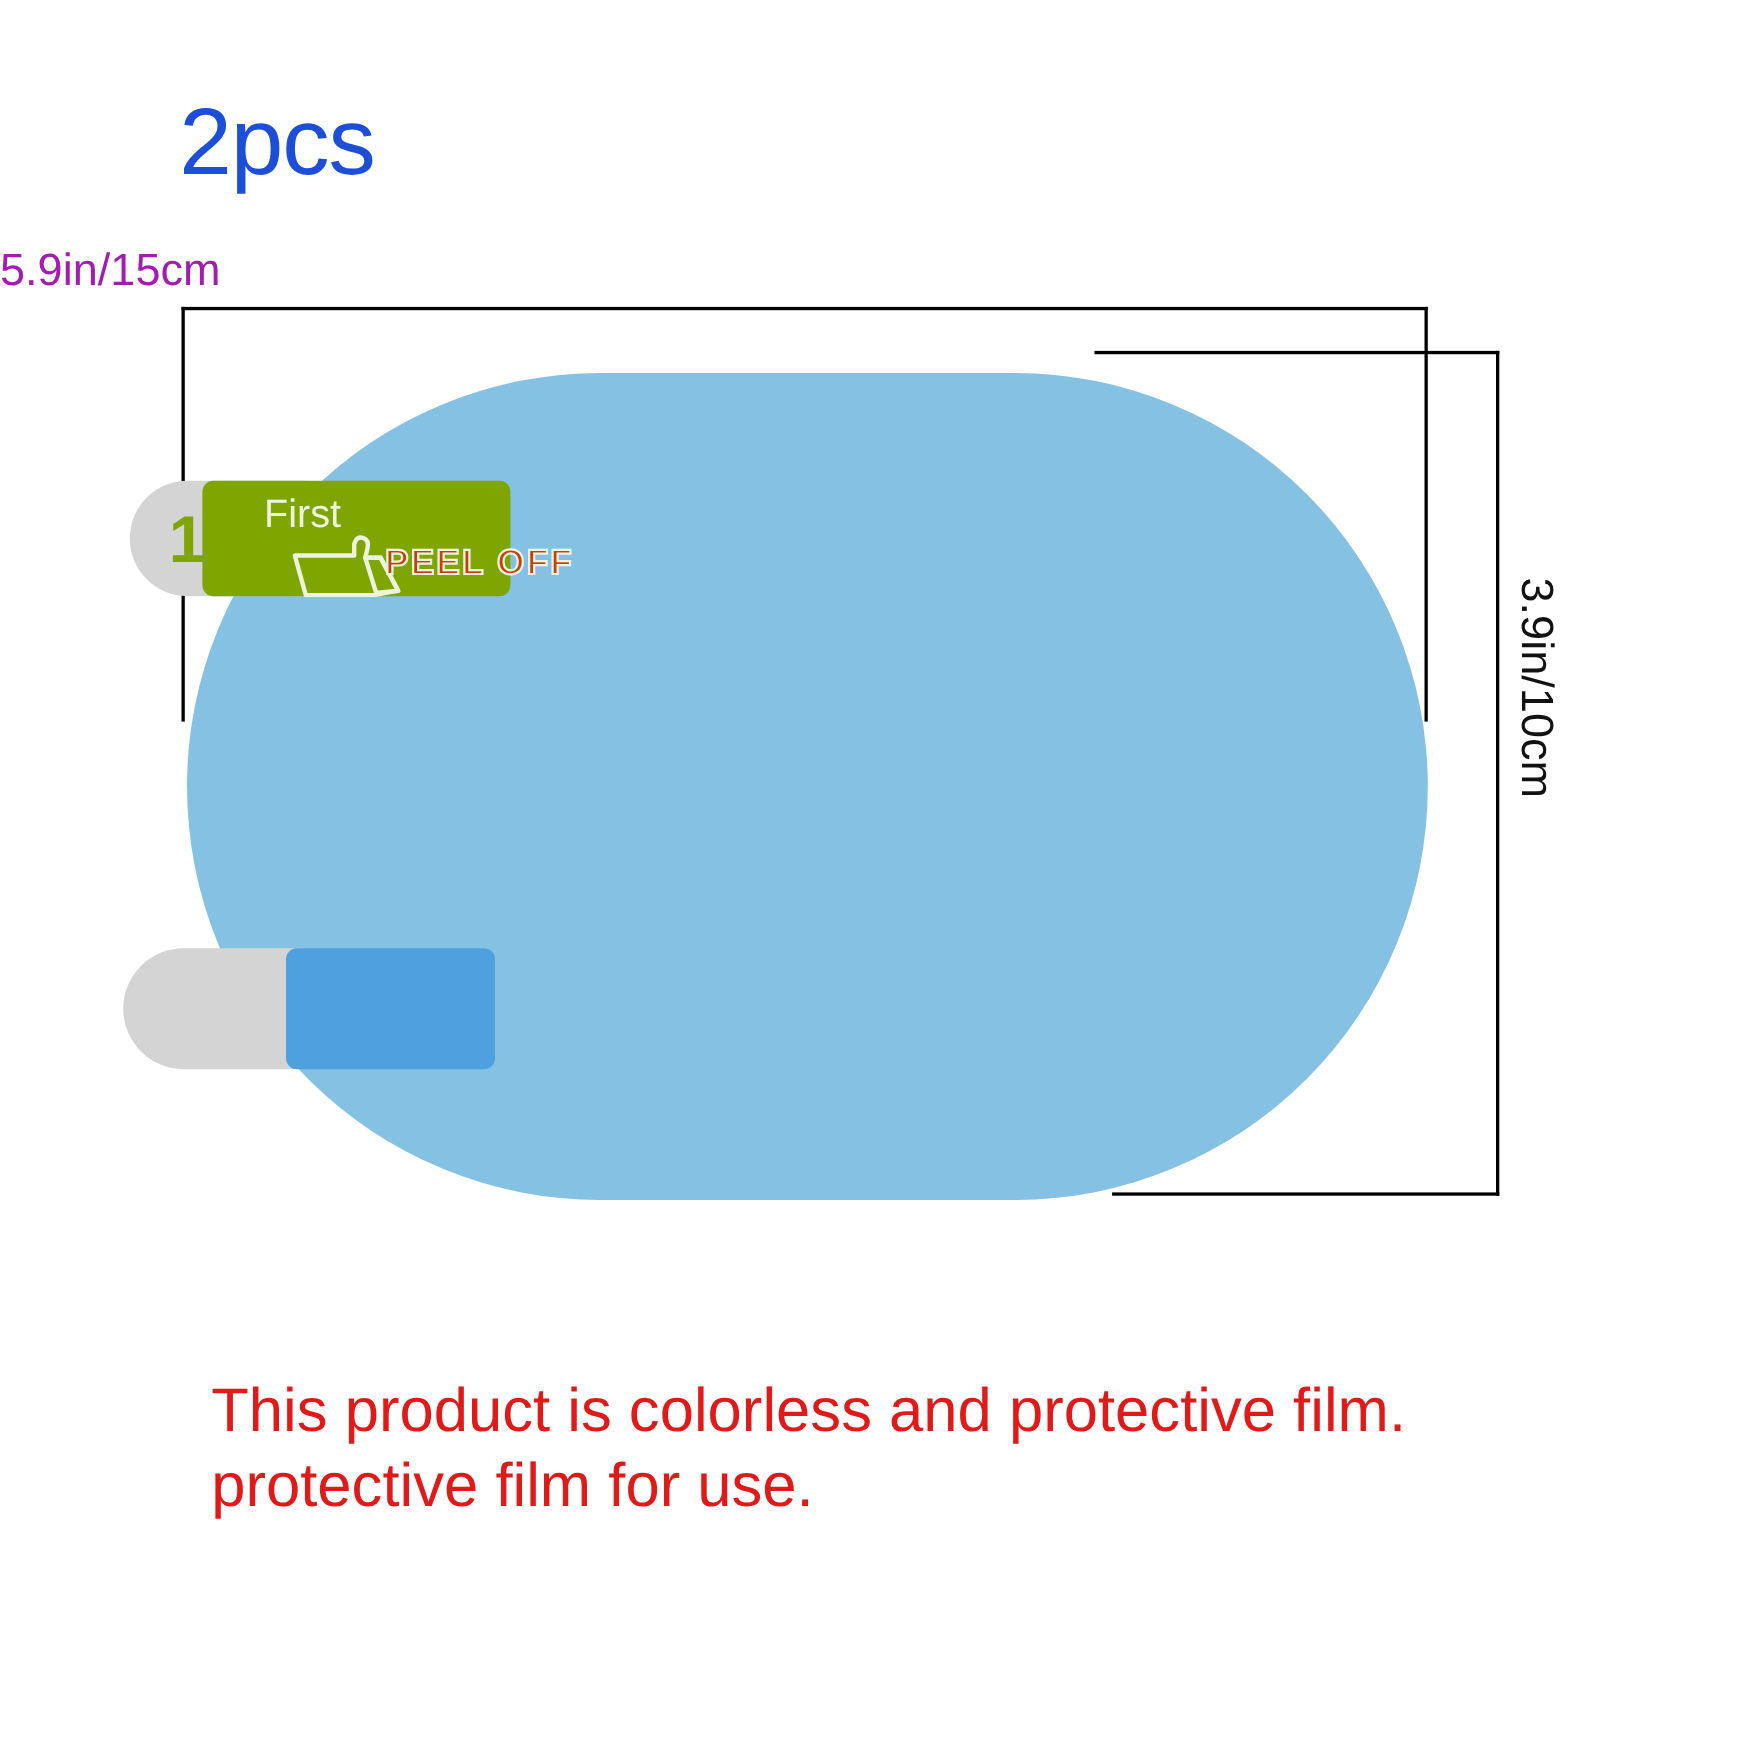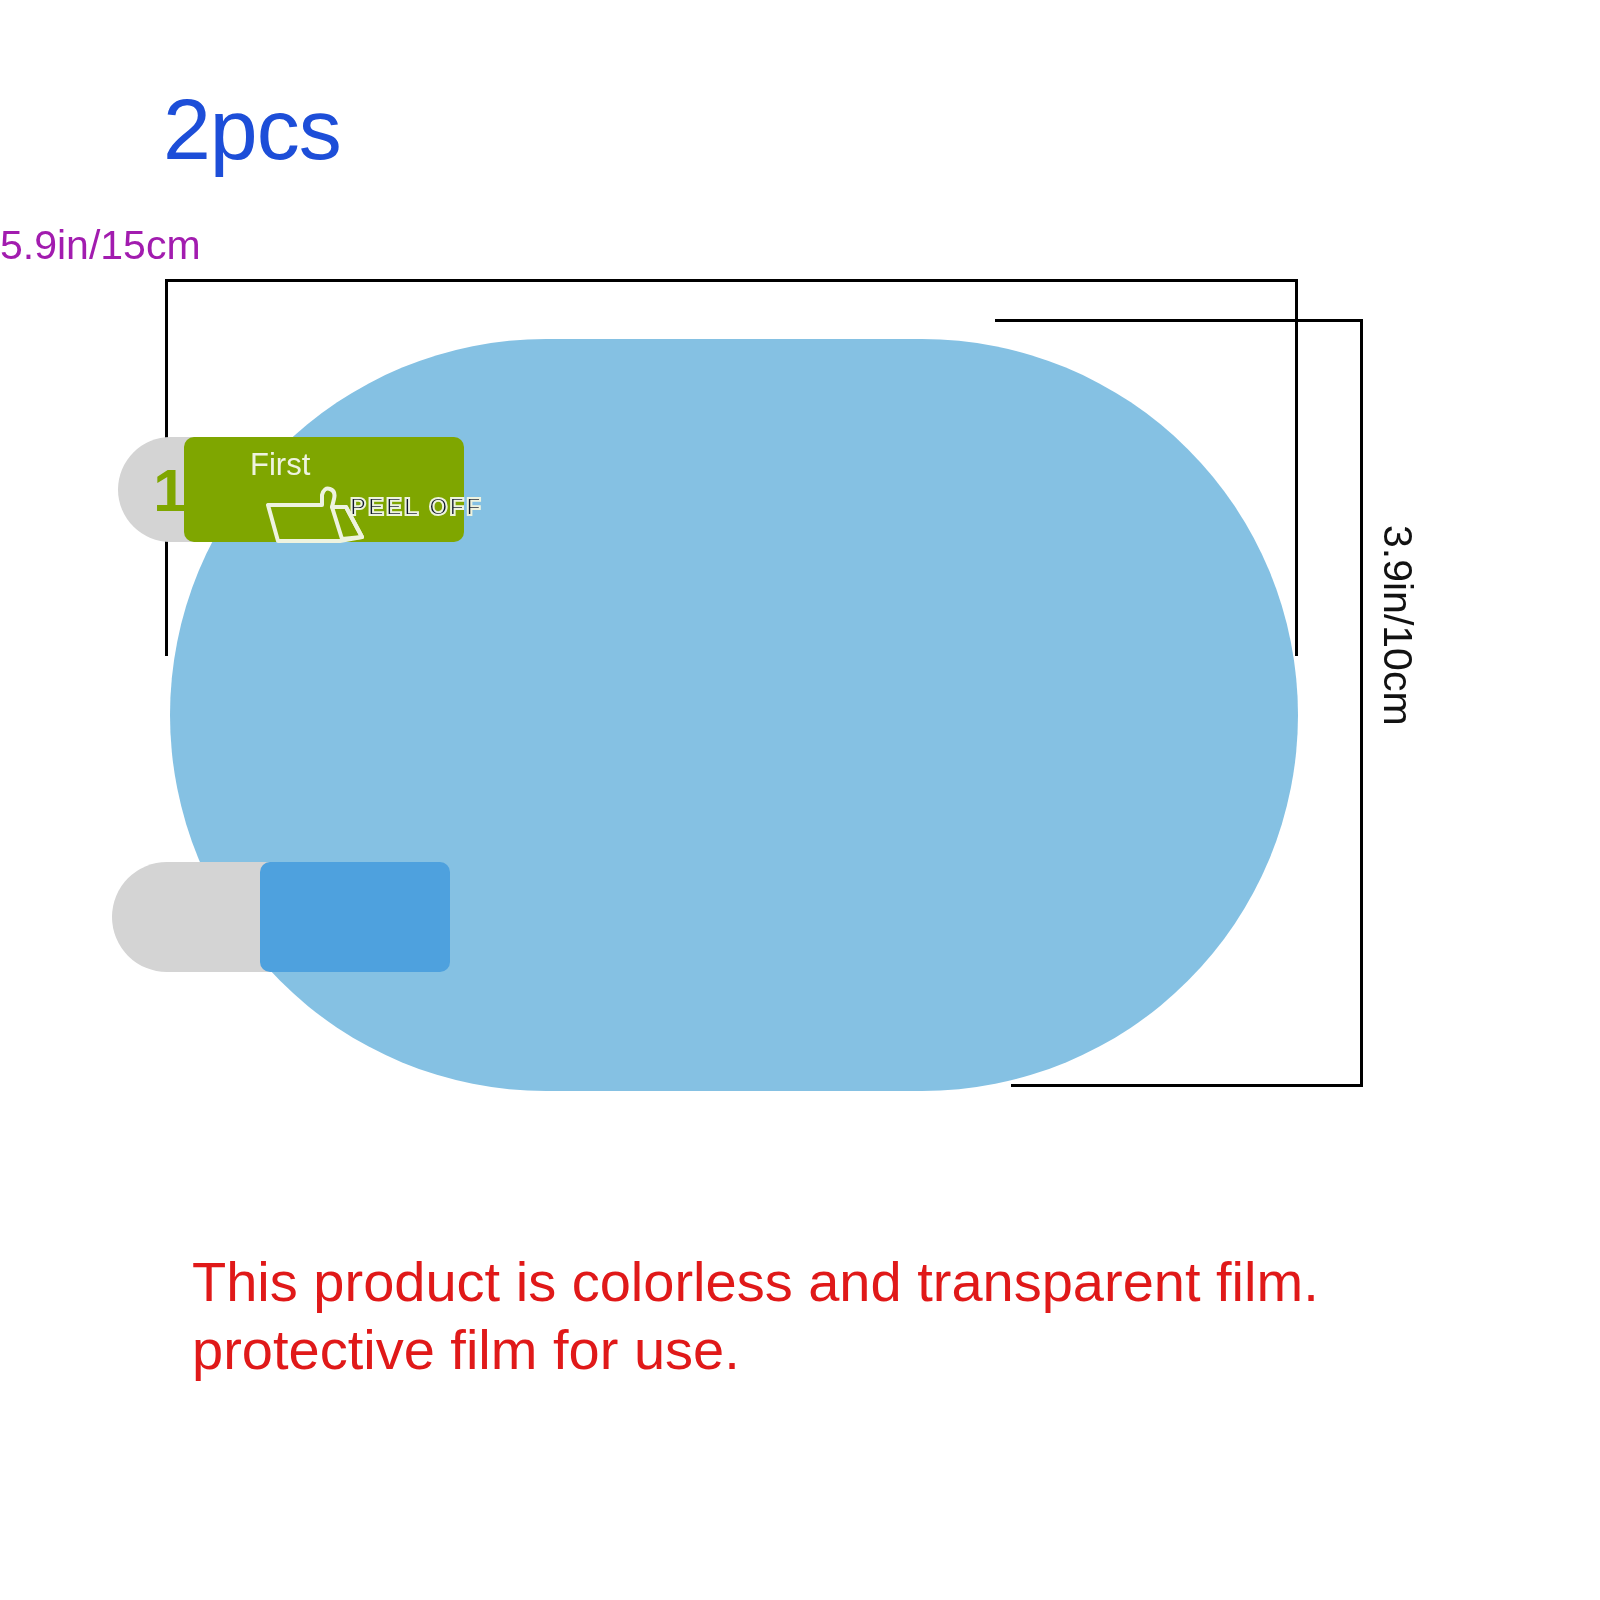--- a/index.html
+++ b/index.html
@@ -107,35 +107,35 @@
     width: 52px;
     text-align: center;
     font-size: 60px;
     line-height: 1;
     color: #7fa600;
     font-weight: 700;
     z-index: 3;
   }
   #peel-tab-first-label {
     position: absolute;
-    left: 132px; top: 12px;
-    font-size: 31px;
+    left: 122px; top: 12px;
+    font-size: 36px;
     line-height: 1;
     color: #eef3df;
     z-index: 3;
     white-space: nowrap;
   }
   #peel-off-label {
     position: absolute;
     left: 232px; top: 58px;
-    font-size: 24px;
+    font-size: 32px;
     line-height: 1;
     letter-spacing: 2px;
     font-weight: 700;
-    color: #0f172a;
+    color: #c2410c;
     -webkit-text-stroke: 2px #eef3df;
     z-index: 3;
     white-space: nowrap;
   }
   #peel-hand-icon {
     position: absolute;
     left: 144px; top: 48px;
     width: 120px; height: 58px;
     z-index: 3;
   }
@@ -193,15 +193,15 @@
   </svg>
   <div id="peel-off-label">PEEL OFF</div>
 </div>
 
 <div class="tab-group" id="peel-tab-blue">
   <div class="tab-pill"></div>
   <div id="peel-tab-blue-body"></div>
 </div>
 
 <div id="instruction-note">
-  <span class="note-line">This product is colorless and transparent film.</span>
+  <span class="note-line">This product is colorless and protective film.</span>
   <span class="note-line">protective film for use.</span>
 </div>
 
 </body></html>

